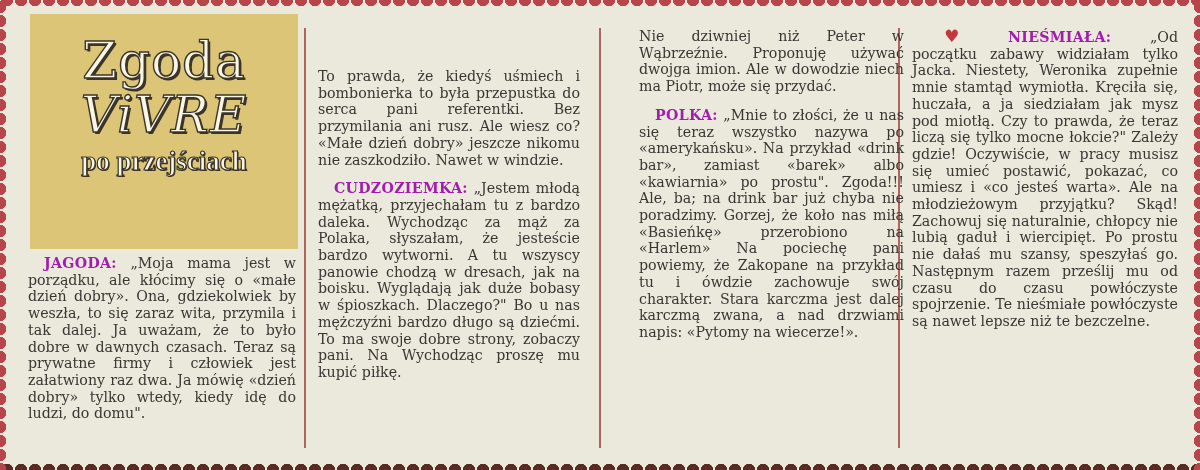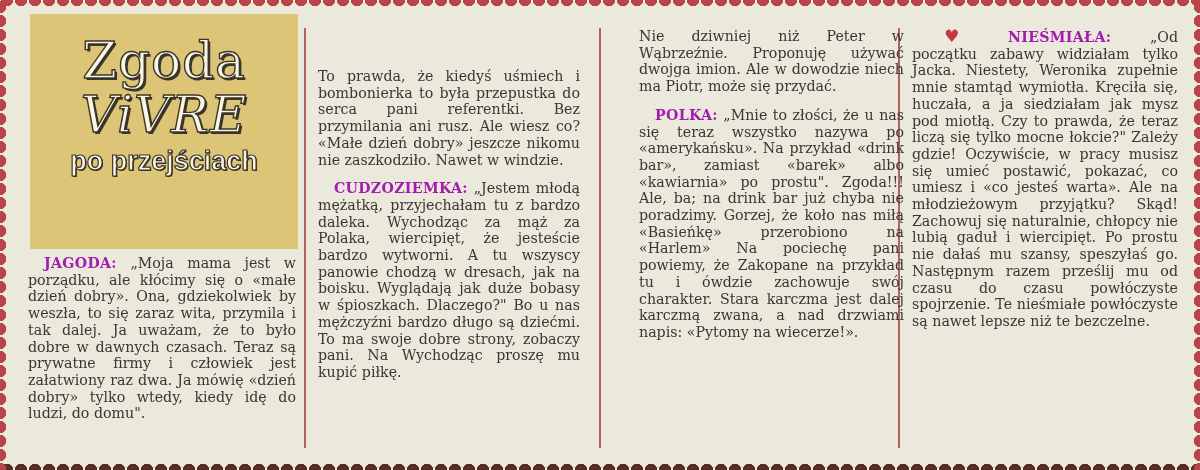--- a/index.html
+++ b/index.html
@@ -78,21 +78,21 @@
     font-family: "DejaVu Serif", serif;
     font-size: 50px; line-height: 50px;
     color: #faf6e6;
     -webkit-text-stroke: 1.4px #3b3428;
     text-shadow: 2px 2px 0 #3b3428;
     letter-spacing: 1px;
     margin-top: 4px;
   }
   .big-title.second { margin-top: 4px; font-style: italic; }
   .subtitle {
-    font-family: Liberation Sans, sans-serif;
+    font-family: Liberation Serif, serif;
     font-weight: bold;
     font-size: 27px; line-height: 30px;
     color: #faf6e6;
     -webkit-text-stroke: 1.2px #3b3428;
     text-shadow: 1px 1px 0 #3b3428;
     margin-top: 6px;
   }
   .heart {
     display: inline-block; color: #c2383e; font-size: 17px; margin-right: 10px;
     font-family: "DejaVu Sans", sans-serif;
@@ -124,21 +124,21 @@
       <span class="speaker">JAGODA:</span>
       <span>„Moja mama jest w porządku, ale kłócimy się o «małe dzień dobry». Ona, gdziekolwiek by weszła, to się zaraz wita, przymila i tak dalej. Ja uważam, że to było dobre w dawnych czasach. Teraz są prywatne firmy i człowiek jest załatwiony raz dwa. Ja mówię «dzień dobry» tylko wtedy, kiedy idę do ludzi, do domu".</span>
     </p>
   </div>
 
   <div class="col col2">
     <p>To prawda, że kiedyś uśmiech i bombonierka to była przepustka do serca pani referentki. Bez przymilania ani rusz. Ale wiesz co? «Małe dzień dobry» jeszcze nikomu nie zaszkodziło. Nawet w windzie.</p>
     <div class="gap"></div>
     <p class="indent">
       <span class="speaker">CUDZOZIEMKA:</span>
-      <span>„Jestem młodą mężatką, przyjechałam tu z bardzo daleka. Wychodząc za mąż za Polaka, wiercipięt, że jesteście bardzo wytworni. A tu wszyscy panowie chodzą w dresach, jak na boisku. Wyglądają jak duże bobasy w śpioszkach. Dlaczego?"</span>
+      <span>„Jestem młodą mężatką, przyjechałam tu z bardzo daleka. Wychodząc za mąż za Polaka, słyszałam, że jesteście bardzo wytworni. A tu wszyscy panowie chodzą w dresach, jak na boisku. Wyglądają jak duże bobasy w śpioszkach. Dlaczego?"</span>
       <span>Bo u nas mężczyźni bardzo długo są dziećmi. To ma swoje dobre strony, zobaczy pani. Na Wychodząc proszę mu kupić piłkę.</span>
     </p>
     <div class="gap"></div>
   </div>
 
   <div class="col col3">
     <p>Nie dziwniej niż Peter w Wąbrzeźnie. Proponuję używać dwojga imion. Ale w dowodzie niech ma Piotr, może się przydać.</p>
     <div class="gap"></div>
     <p class="indent">
       <span class="speaker">POLKA:</span>

